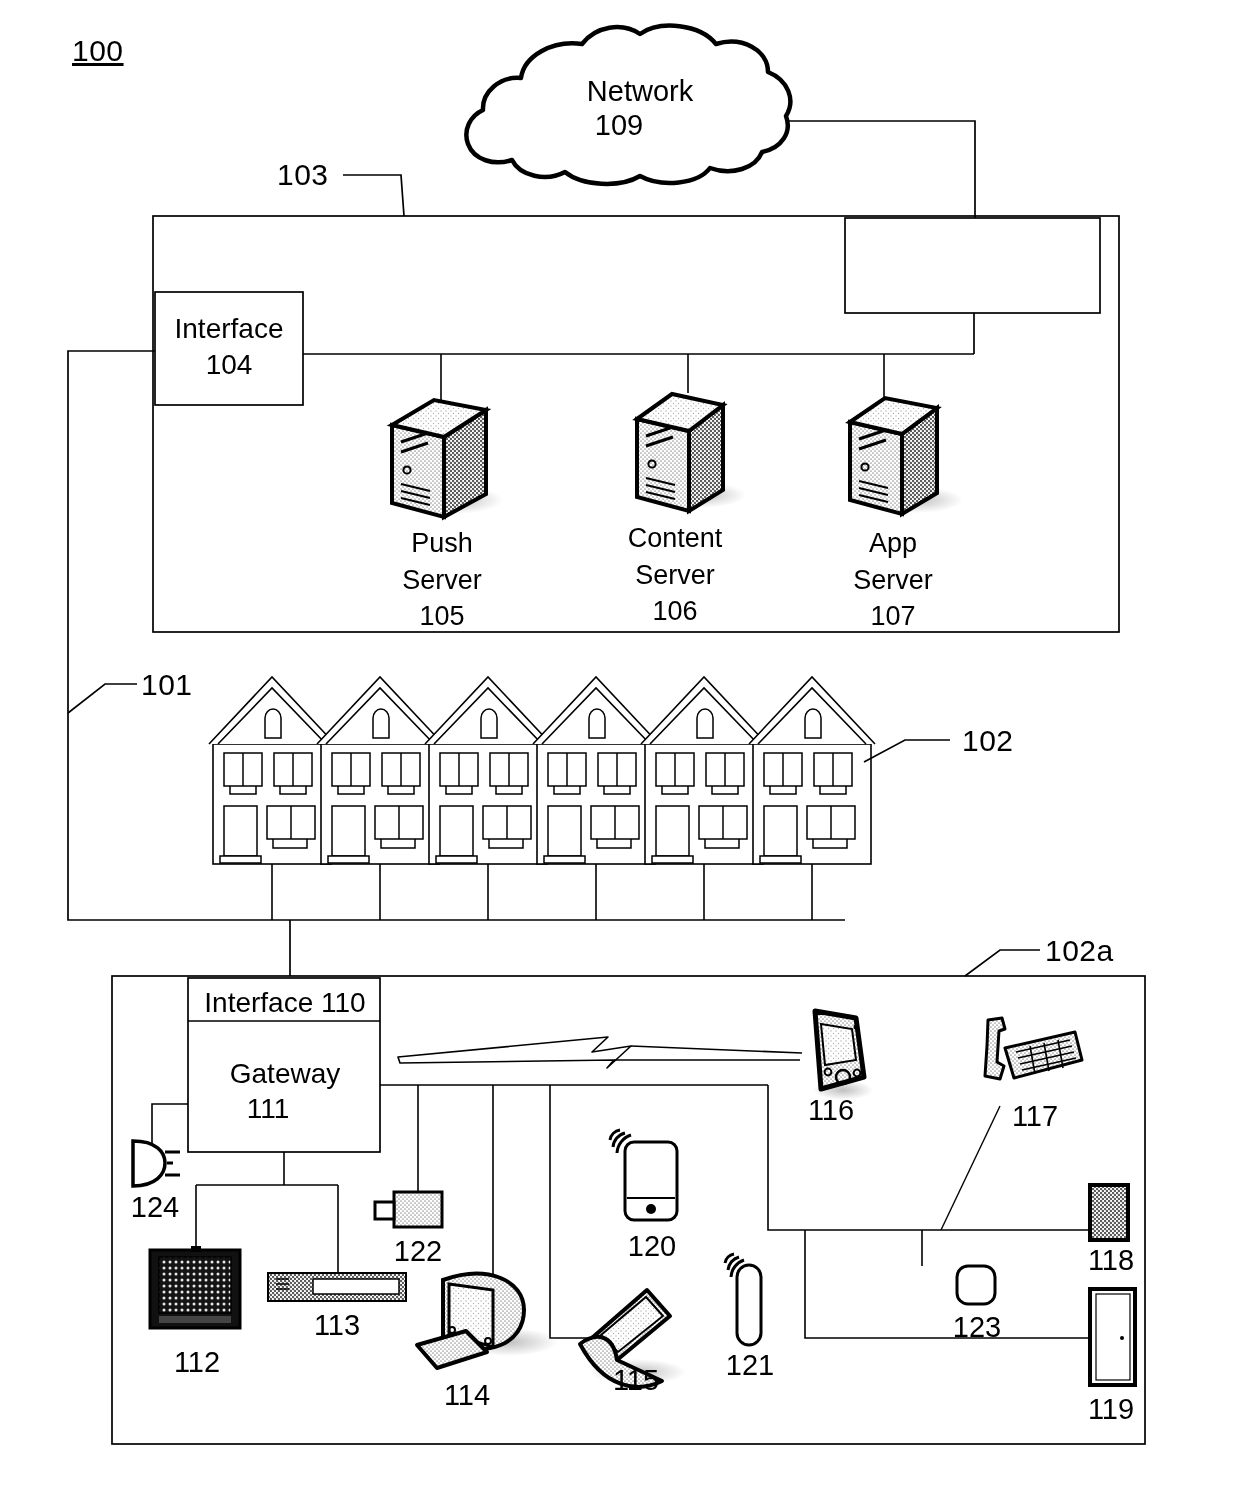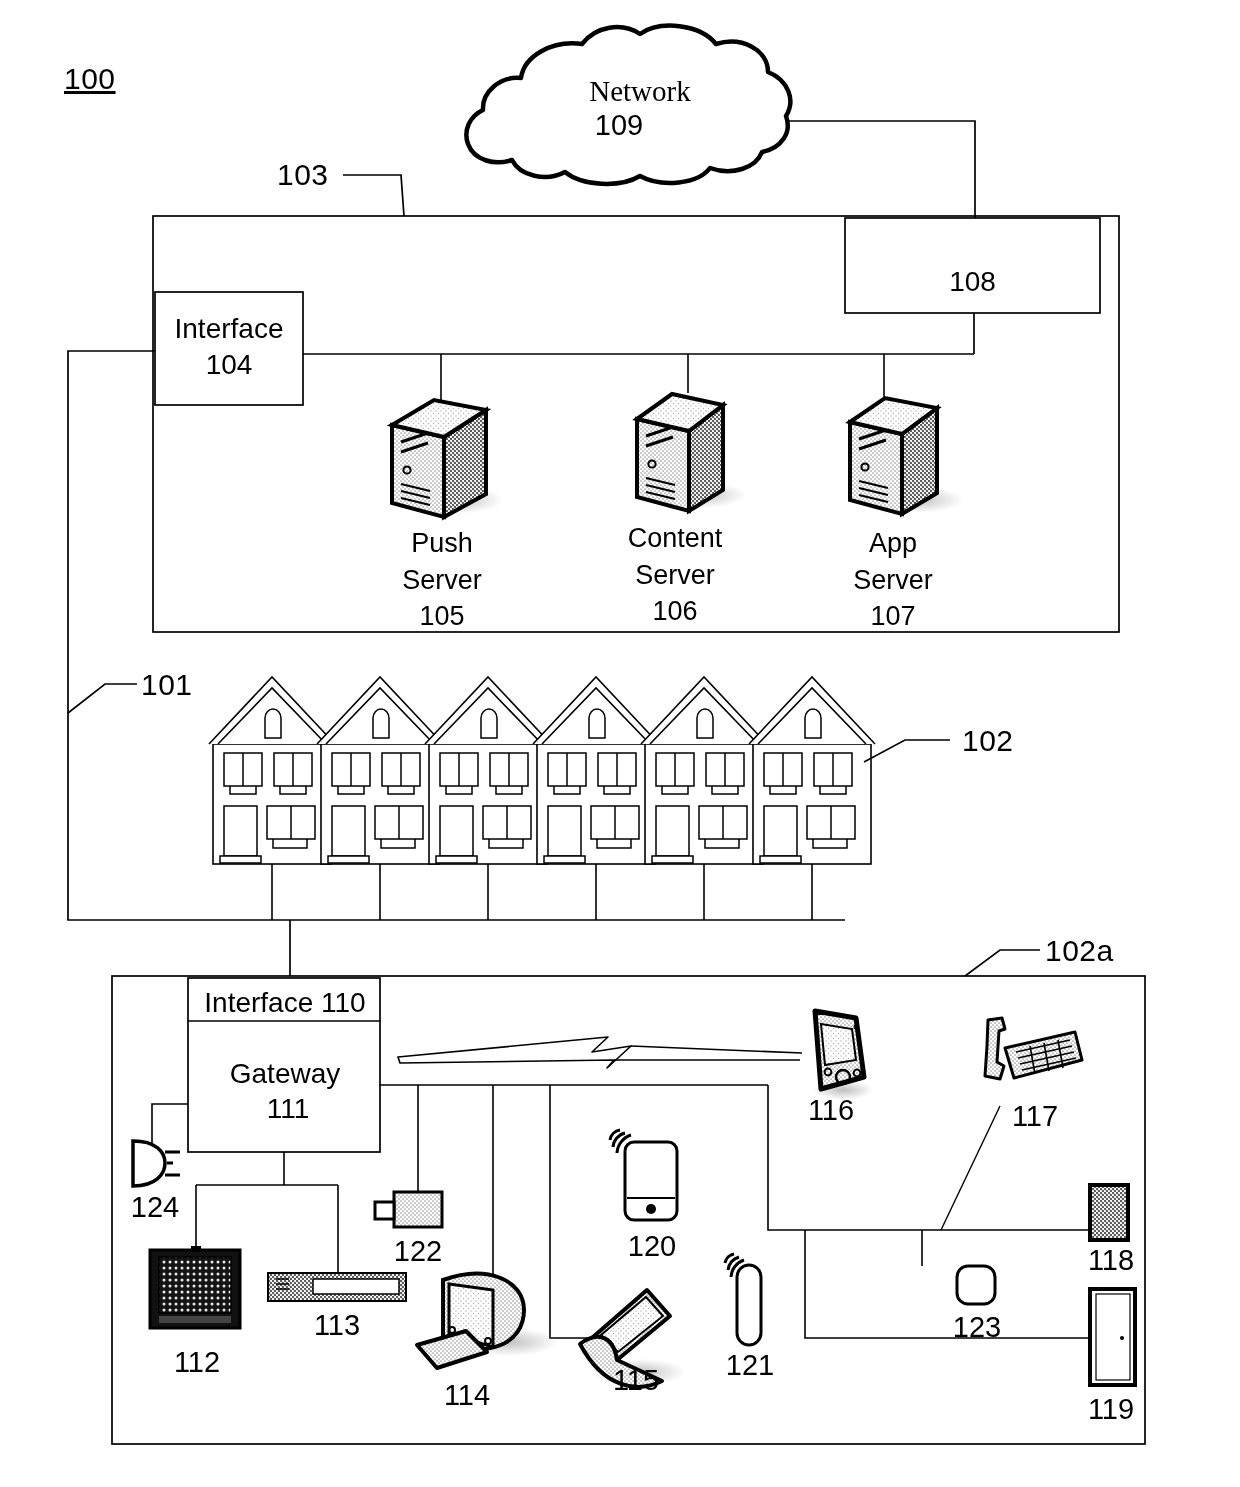--- a/index.html
+++ b/index.html
@@ -415,28 +415,27 @@
     </g>
 
     <g>
       <rect x="1090" y="1289" width="45" height="96" fill="#ffffff" stroke="#000000" stroke-width="4"></rect>
       <rect x="1096" y="1294" width="34" height="86" fill="#ffffff" stroke="#000000" stroke-width="1.2"></rect>
       <circle cx="1122" cy="1338" r="2" fill="#000000"></circle>
     </g>
 
   </svg>
 
-  <div class="lbl fig-num" style="left:64px; top:33px;margin-top:28px;">100</div>
-
-  <div class="lbl cloud-text" style="left:565px; top:74px; width:150px;font-family:Liberation Serif, serif;">Network</div>
+  <div class="lbl fig-num" style="left:72px; top:33px;">100</div>
+
+  <div class="lbl cloud-text" style="left:565px; top:74px; width:150px;">Network</div>
   <div class="lbl cloud-text" style="left:544px; top:108px; width:150px;">109</div>
 
   <div class="lbl ref-num" style="left:277px; top:157px;">103</div>
 
-  <div class="lbl box-text" style="left:850px; top:265px; width:245px;">108</div>
 
   <div class="lbl box-text" style="left:157px; top:312px; width:144px;">Interface</div>
   <div class="lbl box-text" style="left:157px; top:348px; width:144px;">104</div>
 
   <div class="lbl server-text" style="left:363px; top:524px; width:158px;">Push</div>
   <div class="lbl server-text" style="left:363px; top:561px; width:158px;">Server</div>
   <div class="lbl server-text" style="left:363px; top:597px; width:158px;">105</div>
 
   <div class="lbl server-text" style="left:596px; top:519px; width:158px;">Content</div>
   <div class="lbl server-text" style="left:596px; top:556px; width:158px;">Server</div>
@@ -445,21 +444,21 @@
   <div class="lbl server-text" style="left:814px; top:524px; width:158px;">App</div>
   <div class="lbl server-text" style="left:814px; top:561px; width:158px;">Server</div>
   <div class="lbl server-text" style="left:814px; top:597px; width:158px;">107</div>
 
   <div class="lbl ref-num" style="left:141px; top:667px;">101</div>
   <div class="lbl ref-num" style="left:962px; top:723px;">102</div>
   <div class="lbl ref-num" style="left:1045px; top:933px;">102a</div>
 
   <div class="lbl box-text" style="left:190px; top:986px; width:190px;">Interface 110</div>
   <div class="lbl box-text" style="left:190px; top:1057px; width:190px;">Gateway</div>
-  <div class="lbl box-text" style="left:190px; top:1092px; width:156px;padding-left:20px;">111</div>
+  <div class="lbl box-text" style="left:190px; top:1092px; width:156px;">111</div>
 
   <div class="lbl dev-num" style="left:120px; top:1190px; width:70px;">124</div>
   <div class="lbl dev-num" style="left:162px; top:1345px; width:70px;">112</div>
   <div class="lbl dev-num" style="left:302px; top:1308px; width:70px;">113</div>
   <div class="lbl dev-num" style="left:383px; top:1234px; width:70px;">122</div>
   <div class="lbl dev-num" style="left:432px; top:1378px; width:70px;">114</div>
   <div class="lbl dev-num" style="left:601px; top:1363px; width:70px;">115</div>
   <div class="lbl dev-num" style="left:617px; top:1229px; width:70px;">120</div>
   <div class="lbl dev-num" style="left:715px; top:1348px; width:70px;">121</div>
   <div class="lbl dev-num" style="left:796px; top:1093px; width:70px;">116</div>

